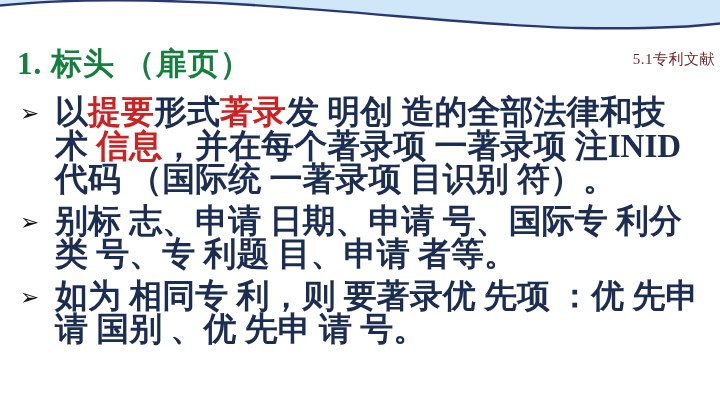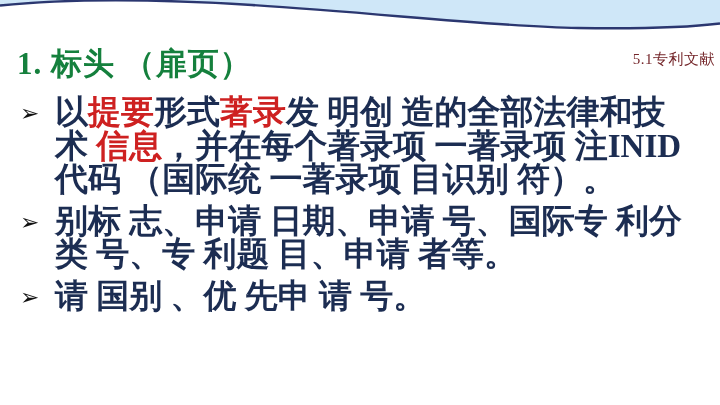--- a/index.html
+++ b/index.html
@@ -99,18 +99,21 @@
       <div class="line">
         <span>类 号、专 利题 目、申请 者等。</span>
       </div>
     </div>
   </div>
 
   <div class="bullet">
     <span class="marker">➢</span>
     <div class="lines">
       <div class="line">
+        <span>如为 相同专 利，则 要著录优 先项 ：优 先申</span>
+      </div>
+      <div class="line">
         <span>请 国别 、优 先申 请 号。</span>
       </div>
     </div>
   </div>
 
 </div>
 
 </body></html>

